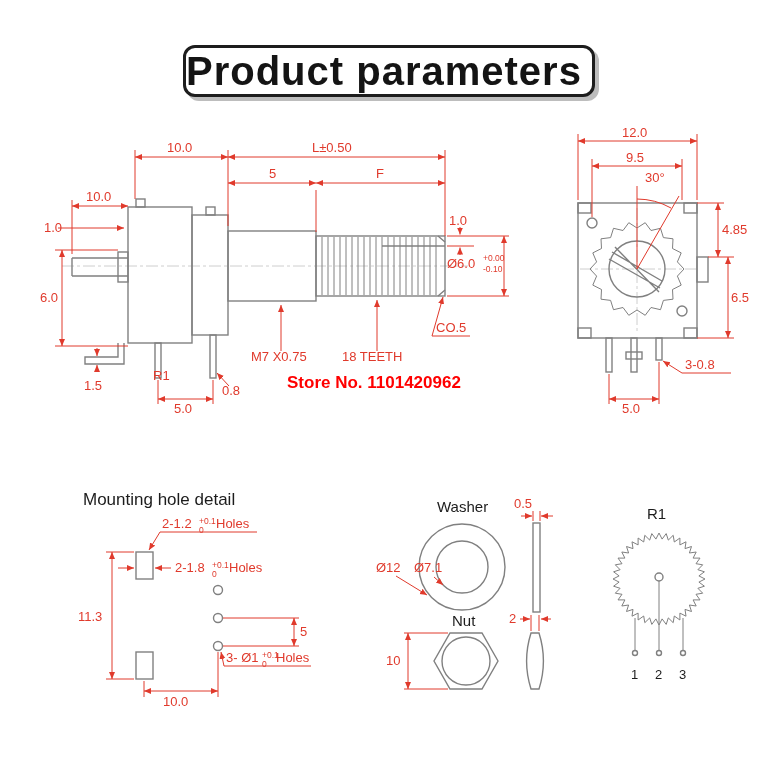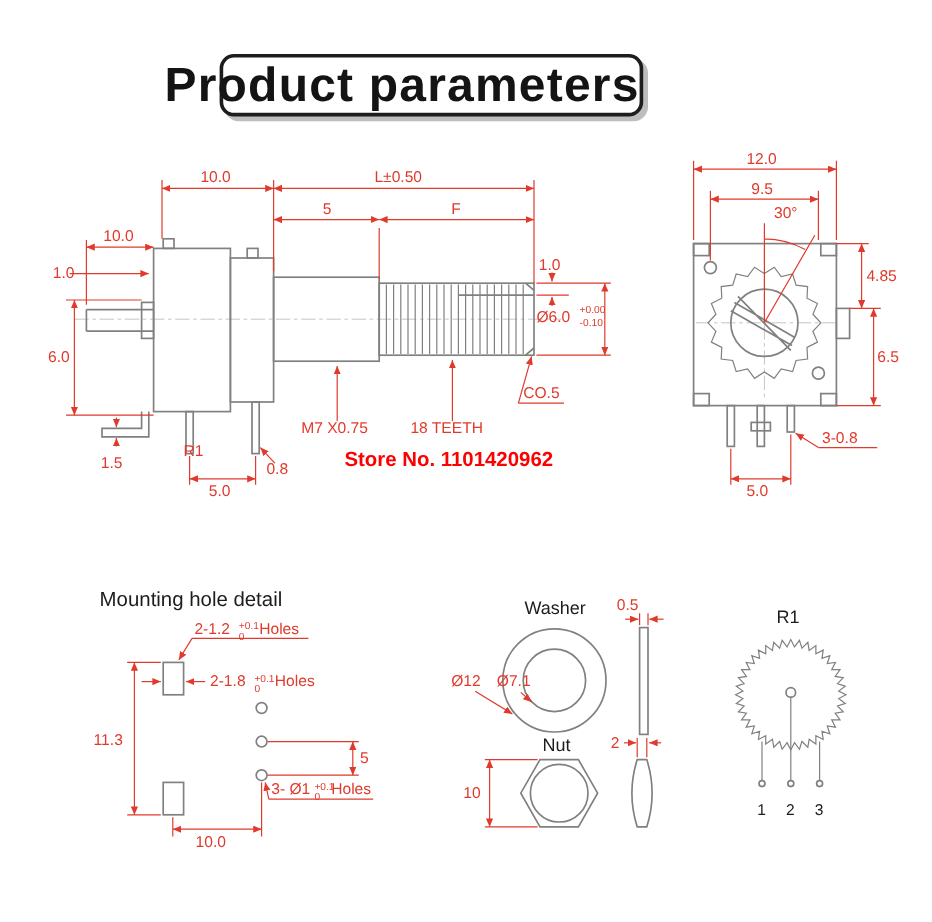--- a/index.html
+++ b/index.html
@@ -1,20 +1,20 @@
 <!DOCTYPE html>
 <html style="--dim: #e03a2c; --store: #ff0000; --outline: #808080; --ink: #1c1c1c;"><head>
 <meta charset="utf-8">
 <style>
   :root{ --dim:#e03a2c; --store:#ff0000; --outline:#808080; --ink:#1c1c1c; }
   *{margin:0;padding:0;box-sizing:border-box}
   html,body{width:777px;height:768px;background:#ffffff;font-family:"Liberation Sans","DejaVu Sans",sans-serif}
   #stage{position:relative;width:777px;height:768px;background:#fff;overflow:hidden}
-  .title-box{position:absolute;left:183px;top:45px;width:353px;height:52px;border:3px solid #1d1d1d;
-    border-radius:12px;box-shadow:4px 4px 0 #bdbdbd;display:flex;align-items:center;justify-content:flex-end;background:#fff}
+  .title-box{position:absolute;left:183px;top:45px;width:412px;height:52px;border:3px solid #1d1d1d;
+    border-radius:12px;box-shadow:4px 4px 0 #bdbdbd;display:flex;align-items:center;justify-content:flex-start;background:#fff}
   .title-box span{font-size:40px;font-weight:600;color:#141414;letter-spacing:1px;white-space:nowrap}
   svg{position:absolute;left:0;top:0}
   svg text{font-family:"Liberation Sans","DejaVu Sans",sans-serif}
   .o{stroke:var(--outline);fill:none;stroke-width:1.4}
   .ot{stroke:var(--outline);fill:none;stroke-width:1}
   .cl{stroke:#c2c2c2;stroke-width:.8;stroke-dasharray:12 3 3 3;fill:none}
   .d{stroke:var(--dim);fill:none;stroke-width:1}
   .dab{marker-start:url(#ar);marker-end:url(#ar)}
   .da{marker-end:url(#ar)}
   .dt{fill:var(--dim);font-size:13px}

